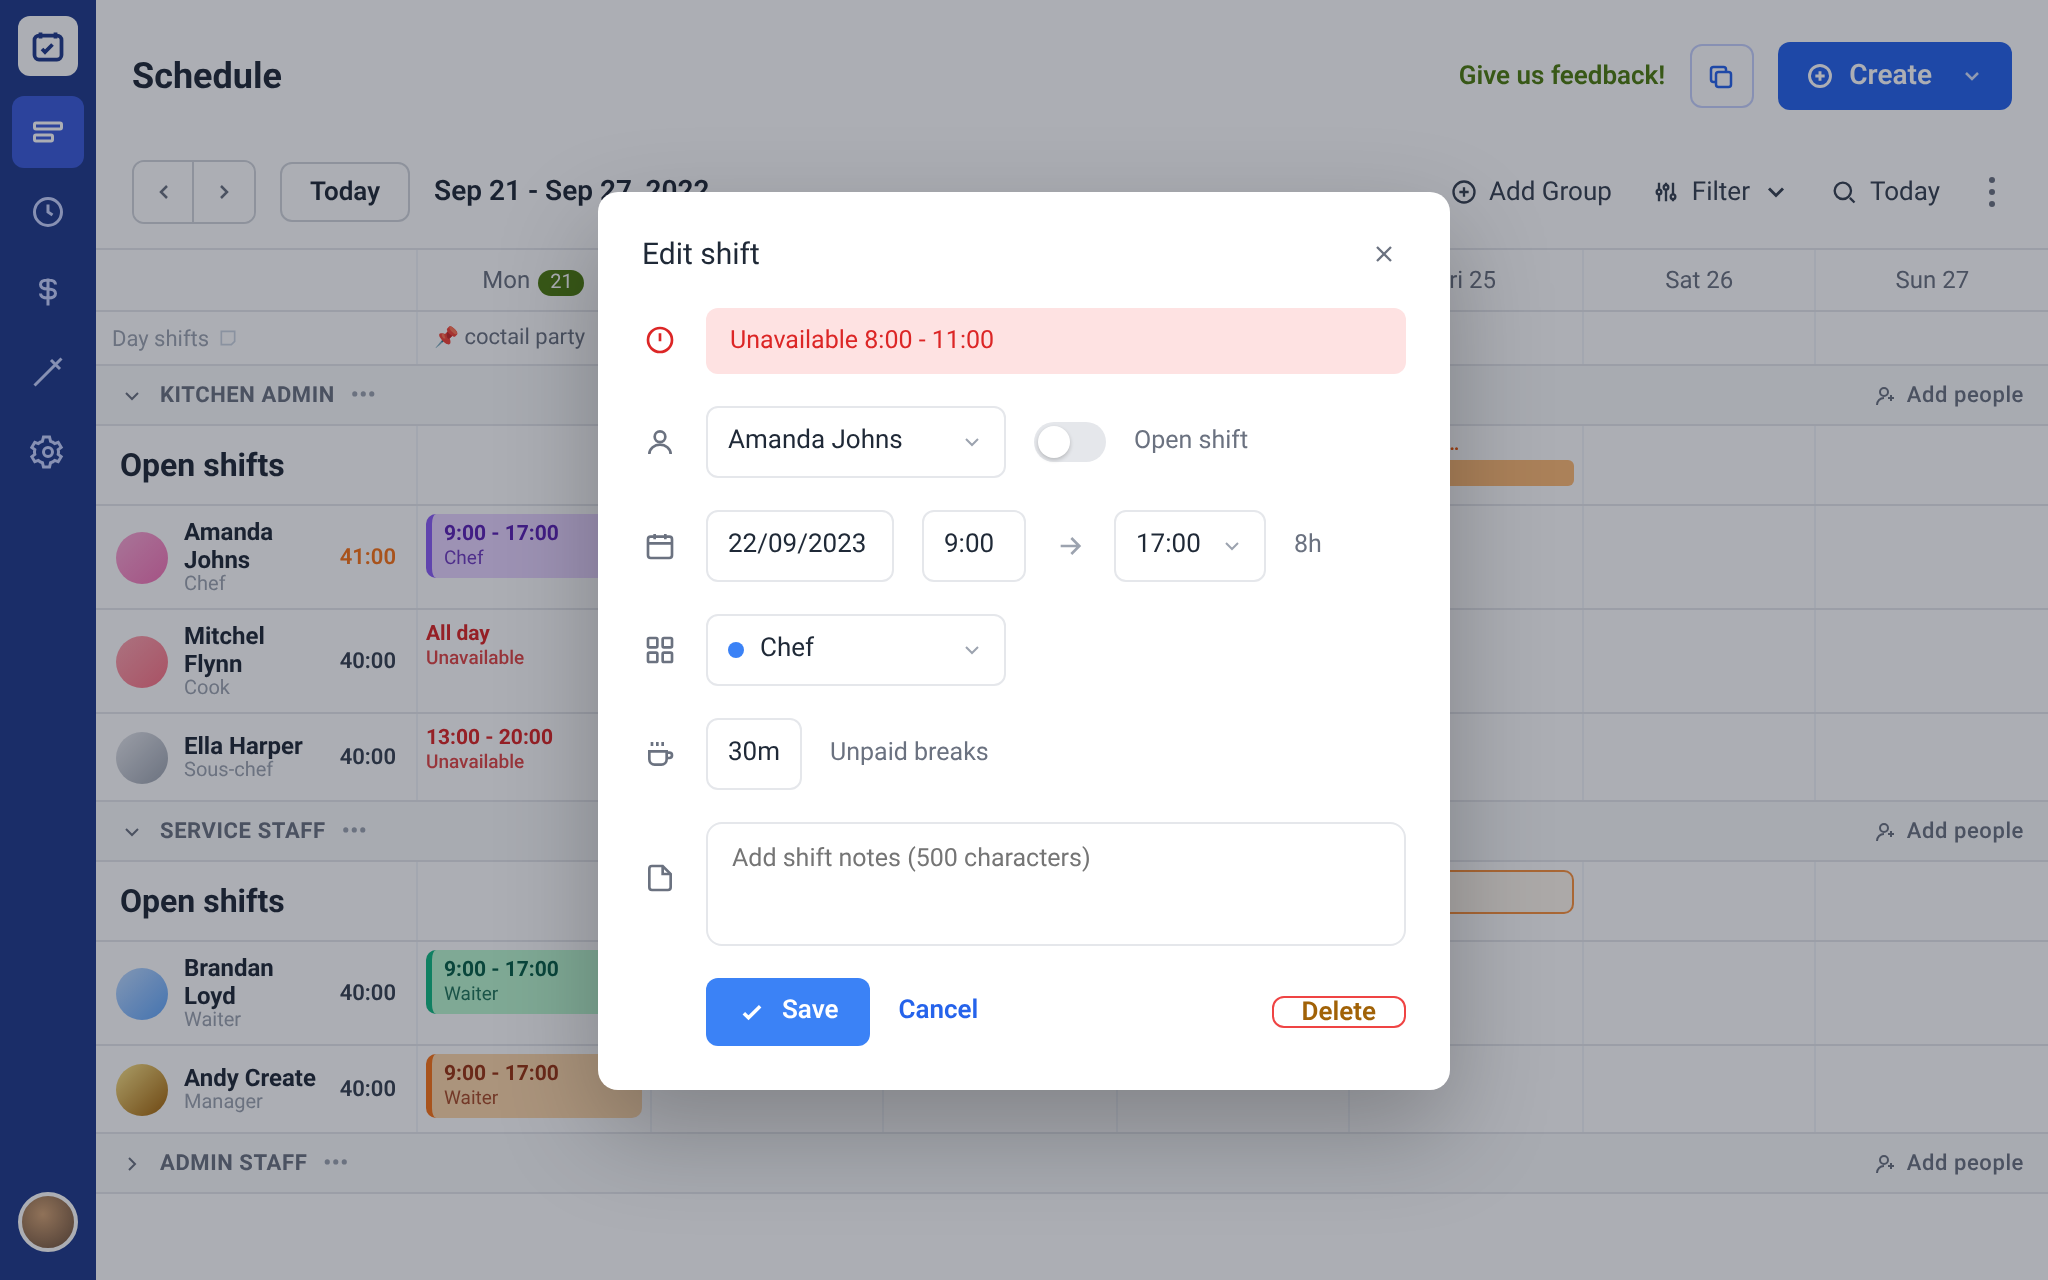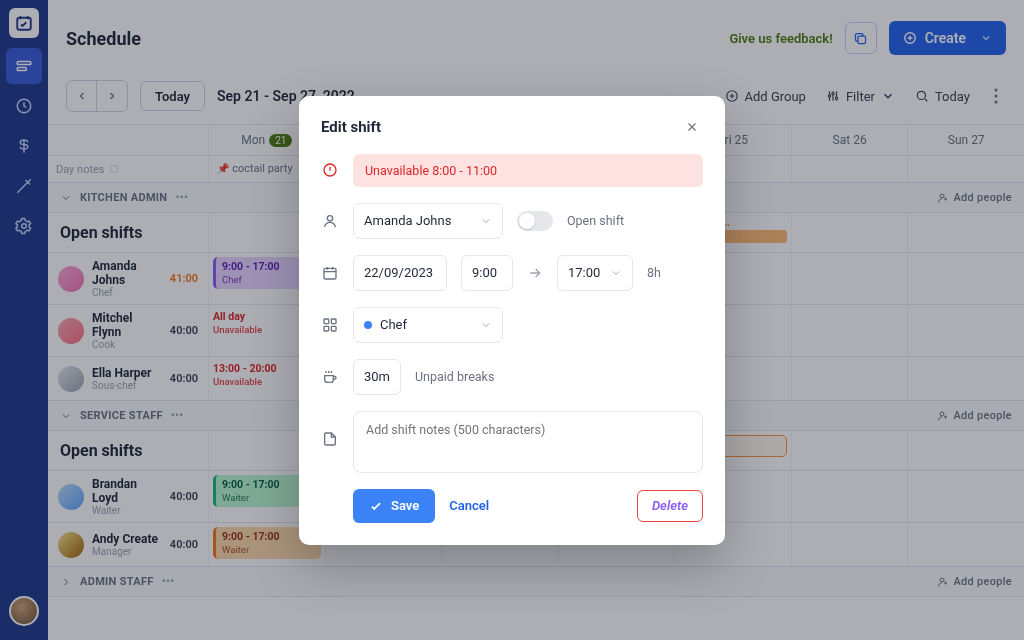--- a/index.html
+++ b/index.html
@@ -74,36 +74,36 @@
   .chip.orange { background:#fed7aa; border-left:3px solid #f97316; color:#9a3412;}
   .chip.redtext { color:#dc2626; font-weight:700; font-size:10.5px; padding:2px 0;}
   .chip.redtext .s{ color:#dc2626; font-weight:500;}
   .chip.outline { border:1px solid #fb923c; background:#fff7ed; color:#ea580c;}
   .chip.tiny-orange { background:#fdba74; color:#7c2d12; font-size:9px; padding:1px 4px; border-radius:3px;}
 
   
   .scrim { position:absolute; inset:0; background: rgba(17,24,39,.35); display:flex; align-items:center; justify-content:center; }
   .modal { width: 426px; background:#fff; border-radius:10px; box-shadow:0 20px 50px rgba(0,0,0,.25); padding: 20px 22px 22px; }
   .modal .mh { display:flex; align-items:center; justify-content:space-between; margin-bottom:16px;}
-  .modal .mh h2 { font-size:15px; font-weight:700; color:#1f2937;}
+  .modal .mh h2 { font-size:15px; font-weight:400; color:#1f2937;}
   .modal .close { width:22px;height:22px; display:flex;align-items:center;justify-content:center; color:#6b7280; cursor:pointer;}
   .mrow { display:flex; align-items:center; gap:14px; margin-bottom:16px;}
   .mrow .ic { width:18px; color:#6b7280; display:flex; justify-content:center;}
   .banner { flex:1; background:#fee2e2; color:#dc2626; border-radius:6px; padding:9px 12px; font-size:12.5px;}
   .input, .select { border:1px solid #e5e7eb; border-radius:6px; height:36px; display:flex; align-items:center; padding:0 10px; font-size:13px; color:#1f2937; background:#fff; cursor:pointer; gap:8px;}
   .select .chev{ margin-left:auto; color:#9ca3af; }
   .toggle { width:36px; height:20px; background:#e5e7eb; border-radius:10px; position:relative; cursor:pointer;}
   .toggle::after{content:''; position:absolute; left:2px; top:2px; width:16px;height:16px; background:#fff; border-radius:50%; box-shadow:0 1px 2px rgba(0,0,0,.2);}
   .muted { font-size:12.5px; color:#6b7280;}
   .dot-blue{width:8px;height:8px;border-radius:50%;background:#3b82f6;}
   .textarea { flex:1; border:1px solid #e5e7eb; border-radius:8px; min-height:62px; padding:10px 12px; font-size:12.5px; color:#9ca3af; resize:none;}
   .m-actions { display:flex; align-items:center; gap:14px; margin-top:8px; padding-left:32px;}
   .btn-save { background:#3b82f6; color:#fff; border:none; border-radius:6px; height:34px; padding:0 16px; font-size:13px; font-weight:600; display:flex; align-items:center; gap:8px; cursor:pointer;}
   .btn-cancel { background:none; border:none; color:#2563eb; font-size:13px; font-weight:600; cursor:pointer;}
-  .btn-delete { margin-left:auto; border:1px solid #ef4444; color:#8b5cf6; background:#fff; border-radius:6px; height:32px; padding:0 14px; font-size:13px; font-weight:600; cursor:pointer;font-style:italic;}
+  .btn-delete { margin-left:auto; border:1px solid #ef4444; color:#a16207; background:#fff; border-radius:6px; height:16px; padding:0 14px; font-size:13px; font-weight:600; cursor:pointer;}
   .arrow-sep{color:#9ca3af;}
   svg{display:block;}
 </style>
 </head>
 <body>
 
 <div class="app">
 
   <div class="sidebar">
     <div class="logo">
@@ -225,21 +225,21 @@
         <div class="cell">Tue 22</div>
         <div class="cell">Wed 23</div>
         <div class="cell">Thu 24</div>
         <div class="cell">Fri 25</div>
         <div class="cell">Sat 26</div>
         <div class="cell">Sun 27</div>
       </div>
 
       <div class="notes-row">
         <div class="cell first">
-          <span>Day notes</span>
+          <span>Day shifts</span>
           <svg width="10" height="10" viewBox="0 0 24 24" fill="none" stroke="#cbd5e1" stroke-width="2">
               <path d="M4 4h16v12l-4 4H4z"></path>
             </svg>
         </div>
         <div class="cell">
           <span style="font-size:10px;color:#9ca3af;">📌</span>
           <span>coctail party</span>
         </div>
         <div class="cell"></div>
           <div class="cell"></div>

